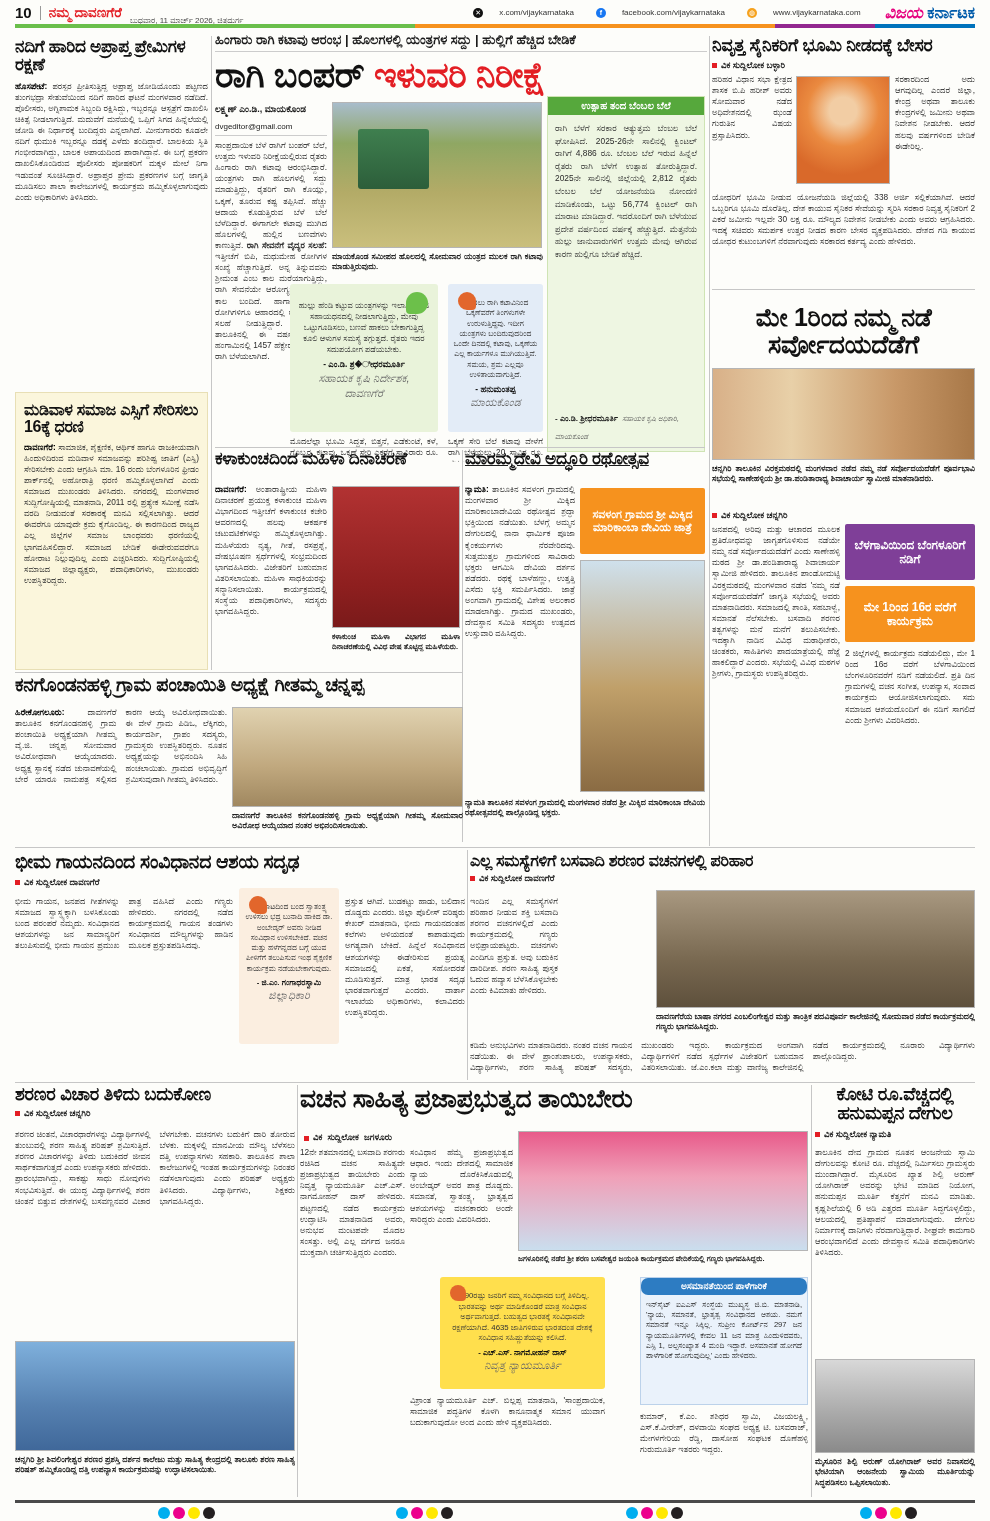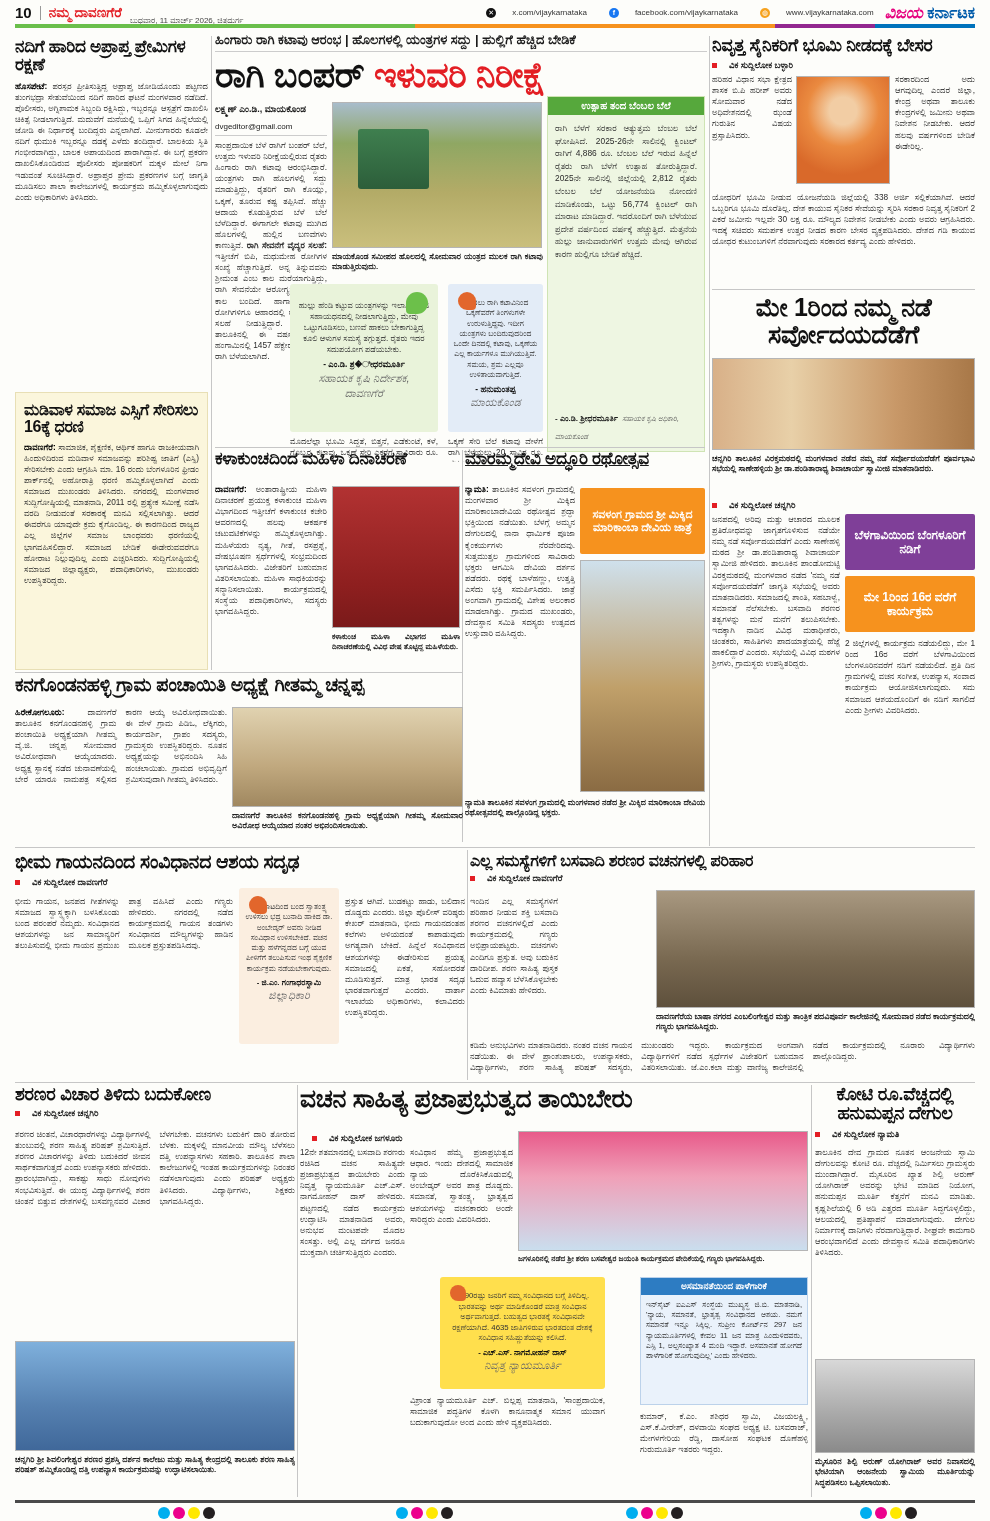--- a/index.html
+++ b/index.html
@@ -4,21 +4,21 @@
 <style>
 *{box-sizing:border-box;margin:0;padding:0;}
 body{background:#888;font-family:"Liberation Sans","DejaVu Sans",sans-serif;}
 #page{position:relative;width:990px;height:1521px;background:#fdfdfa;margin:0 auto;overflow:hidden;color:#1a1a1a;}
 .abs{position:absolute;}
 .hl{font-weight:bold;color:#111;line-height:1.08;letter-spacing:-0.3px;}
 .body{font-size:8.3px;line-height:1.34;color:#2b2b2b;text-align:justify;overflow:hidden;}
 .body b.dl{color:#000;}
 .cols2{column-count:2;column-gap:9px;}
 .cols3{column-count:3;column-gap:9px;}
-.byline{display:flex;align-items:center;gap:12px;font-size:8.6px;font-weight:bold;color:#222;}
+.byline{display:flex;align-items:center;gap:4px;font-size:8.6px;font-weight:bold;color:#222;}
 .byline .sq{width:5px;height:5px;background:#e31e24;flex:0 0 auto;}
 .caption{font-size:8px;font-weight:bold;line-height:1.3;color:#222;text-align:justify;}
 .photo{position:absolute;border:1px solid #b5b5b5;}
 .qbox{position:absolute;border-radius:3px;padding:16px 8px 6px 8px;font-size:8.2px;line-height:1.35;text-align:center;color:#333;}
 .qbox .auth{font-weight:bold;margin-top:4px;font-size:8.4px;color:#111;}
 .qbox .role{font-size:11px;color:#666;font-style:italic;}
 .bubble{position:absolute;width:22px;height:22px;border-radius:50% 50% 50% 4px;}
 .bubble.green{background:#6cc04a;top:8px;right:10px;}
 .bubble.orange{background:#e2662c;top:8px;left:10px;border-radius:50% 50% 4px 50%;}
 .boxhead{color:#fff;font-weight:bold;text-align:center;}
@@ -29,21 +29,21 @@
 #pageno{font-size:15px;font-weight:bold;color:#111;}
 #hdr .bar{width:1px;height:14px;background:#999;}
 #secname{font-size:13.5px;font-weight:bold;color:#e31e24;}
 #dateline{font-size:8px;color:#444;margin-top:17px;}
 #hdr .spacer{flex:1;}
 .soc{display:flex;align-items:center;gap:16px;font-size:8px;color:#333;margin-left:14px;}
 .circ{width:10px;height:10px;border-radius:50%;display:inline-flex;align-items:center;justify-content:center;color:#fff;font-size:7px;font-weight:bold;}
 .circ.x{background:#111;}
 .circ.fb{background:#1877f2;}
 .circ.gl{background:#f6a21e;}
-#mast{font-size:16px;font-weight:bold;margin-left:3px;white-space:nowrap;}
+#mast{font-size:16px;font-weight:bold;margin-left:16px;white-space:nowrap;}
 #mast .p1{color:#e6007e;font-style:italic;}
 #mast .p2{color:#005baa;}
 #colorbar{position:absolute;left:15px;top:24px;width:960px;height:4px;display:flex;}
 #colorbar div{height:100%;}
 
 .ph-field{background:linear-gradient(180deg,#a8bccb 0%,#8fa763 28%,#b3ab67 62%,#cabf7d 100%);}
 .ph-truck{position:absolute;left:12%;top:18%;width:34%;height:42%;background:linear-gradient(180deg,#3f7f4f,#2c5e3a);border-radius:3px;}
 .ph-portrait{background:radial-gradient(circle at 50% 32%,#f2cda4 16%,#ea8a40 42%,#d9692a 75%);}
 .ph-sarv{background:linear-gradient(90deg,#d8b088 0%,#e8d0a8 30%,#c89868 70%,#a87848 100%);}
 .ph-women{background:linear-gradient(180deg,#b23232 0%,#8e1f1f 70%,#7a1a1a 100%);}
@@ -53,21 +53,21 @@
 .ph-tent{background:linear-gradient(180deg,#7fb0dc 0%,#5580b0 60%,#40689a 100%);}
 .ph-banner{background:linear-gradient(180deg,#e85a8a 0%,#f0a0b8 38%,#cadeee 100%);}
 .ph-idol{background:linear-gradient(180deg,#d8d8d8 0%,#a8a8a8 60%,#8a8a8a 100%);}
 
 #footrule{position:absolute;left:15px;top:1500px;width:960px;height:3px;background:#4a4a4a;}
 .dots{position:absolute;top:1507px;display:flex;gap:3px;}
 .dot{width:12px;height:12px;border-radius:50%;}
 .statbox{background:#eef6e2;border:1px solid #cfe4b4;}
 .statbox .bh{background:#56a83c;font-size:10px;padding:3px 0;}
 .bluebox{background:#eaf2fb;border:1px solid #bcd2ea;}
-.bluebox .bh{background:#2d7cc2;font-size:9px;padding:3px 0;}
+.bluebox .bh{background:#2d7cc2;font-size:9px;padding:3px 0;border-radius:7px;}
 .tintyellow{background:#fbf6dc;border:1px solid #e8dfb5;}
 .email{color:#1a1a1a;font-size:8px;text-decoration:none;}
 </style>
 </head>
 <body>
 
 <div id="page">
 
   <div id="hdr">
     <span id="pageno">10</span>
@@ -172,21 +172,21 @@
       <span>ವಿಕ ಸುದ್ದಿಲೋಕ ಬಳ್ಳಾರಿ</span>
     </div>
     <div class="body" style="position:absolute;left:0;top:38px;width:80px;height:112px;">ಹರಿಹರ ವಿಧಾನ ಸಭಾ ಕ್ಷೇತ್ರದ ಶಾಸಕ ಬಿ.ಪಿ ಹರೀಶ್ ಅವರು ಸೋಮವಾರ ನಡೆದ ಅಧಿವೇಶನದಲ್ಲಿ ಝಂಡೆ ಗುರುತಿನ ವಿಷಯ ಪ್ರಸ್ತಾಪಿಸಿದರು.</div>
     <div class="photo ph-portrait" style="left:84px;top:40px;width:94px;height:108px;"></div>
     <div class="body" style="position:absolute;left:183px;top:38px;width:80px;height:112px;">ಸರಕಾರದಿಂದ ಅದು ಆಗವುದಿಲ್ಲ ಎಂದರೆ ಜಿಲ್ಲಾ, ಕೇಂದ್ರ ಅಥವಾ ತಾಲೂಕು ಕೇಂದ್ರಗಳಲ್ಲಿ ಜಮೀನು ಅಥವಾ ನಿವೇಶನ ನೀಡಬೇಕು. ಆದರೆ ಹಲವು ವರ್ಷಗಳಿಂದ ಬೇಡಿಕೆ ಈಡೇರಿಲ್ಲ.</div>
     <div class="body" style="position:absolute;left:0;top:156px;width:263px;height:92px;">ಯೋಧರಿಗೆ ಭೂಮಿ ನೀಡುವ ಯೋಜನೆಯಡಿ ಜಿಲ್ಲೆಯಲ್ಲಿ 338 ಅರ್ಜಿ ಸಲ್ಲಿಕೆಯಾಗಿವೆ. ಆದರೆ ಒಬ್ಬರಿಗೂ ಭೂಮಿ ದೊರೆತಿಲ್ಲ. ದೇಶ ಕಾಯುವ ಸೈನಿಕರ ಸೇವೆಯನ್ನು ಸ್ಮರಿಸಿ ಸರಕಾರ ನಿವೃತ್ತ ಸೈನಿಕರಿಗೆ 2 ಎಕರೆ ಜಮೀನು ಇಲ್ಲವೇ 30 ಲಕ್ಷ ರೂ. ಮೌಲ್ಯದ ನಿವೇಶನ ನೀಡಬೇಕು ಎಂದು ಅವರು ಆಗ್ರಹಿಸಿದರು. ಇದಕ್ಕೆ ಸಚಿವರು ಸಮರ್ಪಕ ಉತ್ತರ ನೀಡದ ಕಾರಣ ಬೇಸರ ವ್ಯಕ್ತಪಡಿಸಿದರು. ದೇಶದ ಗಡಿ ಕಾಯುವ ಯೋಧರ ಕುಟುಂಬಗಳಿಗೆ ನೆರವಾಗುವುದು ಸರಕಾರದ ಕರ್ತವ್ಯ ಎಂದು ಹೇಳಿದರು.</div>
   </div>
 
   <div class="hsep" style="left:712px;top:289px;width:263px;"></div>
 
-  <div class="abs" style="left:712px;top:294px;width:263px;height:550px;">
+  <div class="abs" style="left:712px;top:304px;width:263px;height:550px;">
     <div class="hl" style="font-size:25px;text-align:center;">ಮೇ 1ರಿಂದ ನಮ್ಮ ನಡೆ ಸರ್ವೋದಯದೆಡೆಗೆ</div>
     <div class="photo ph-sarv" style="left:0;top:64px;width:263px;height:92px;"></div>
     <div class="caption" style="position:absolute;left:0;top:160px;width:263px;height:42px;">ಚನ್ನಗಿರಿ ತಾಲೂಕಿನ ವಿರಕ್ತಮಠದಲ್ಲಿ ಮಂಗಳವಾರ ನಡೆದ ನಮ್ಮ ನಡೆ ಸರ್ವೋದಯದೆಡೆಗೆ ಪೂರ್ವಭಾವಿ ಸಭೆಯಲ್ಲಿ ಸಾಣೇಹಳ್ಳಿಯ ಶ್ರೀ ಡಾ.ಪಂಡಿತಾರಾಧ್ಯ ಶಿವಾಚಾರ್ಯ ಸ್ವಾಮೀಜಿ ಮಾತನಾಡಿದರು.</div>
     <div class="byline" style="position:absolute;left:0;top:206px;">
       <span class="sq"></span>
       <span>ವಿಕ ಸುದ್ದಿಲೋಕ ಚನ್ನಗಿರಿ</span>
     </div>
     <div class="body" style="position:absolute;left:0;top:220px;width:128px;height:330px;">ಜನಪದಲ್ಲಿ ಅರಿವು ಮತ್ತು ಆಚಾರದ ಮೂಲಕ ಪ್ರತಿರೋಧವನ್ನು ಜಾಗೃತಗೊಳಿಸುವ ನಡೆಯೇ ನಮ್ಮ ನಡೆ ಸರ್ವೋದಯದೆಡೆಗೆ ಎಂದು ಸಾಣೇಹಳ್ಳಿ ಮಠದ ಶ್ರೀ ಡಾ.ಪಂಡಿತಾರಾಧ್ಯ ಶಿವಾಚಾರ್ಯ ಸ್ವಾಮೀಜಿ ಹೇಳಿದರು. ತಾಲೂಕಿನ ಪಾಂಡೋಮಟ್ಟಿ ವಿರಕ್ತಮಠದಲ್ಲಿ ಮಂಗಳವಾರ ನಡೆದ 'ನಮ್ಮ ನಡೆ ಸರ್ವೋದಯದೆಡೆಗೆ' ಜಾಗೃತಿ ಸಭೆಯಲ್ಲಿ ಅವರು ಮಾತನಾಡಿದರು. ಸಮಾಜದಲ್ಲಿ ಶಾಂತಿ, ಸಹಬಾಳ್ವೆ, ಸಮಾನತೆ ನೆಲೆಸಬೇಕು. ಬಸವಾದಿ ಶರಣರ ತತ್ವಗಳನ್ನು ಮನೆ ಮನೆಗೆ ತಲುಪಿಸಬೇಕು. ಇದಕ್ಕಾಗಿ ನಾಡಿನ ವಿವಿಧ ಮಠಾಧೀಶರು, ಚಿಂತಕರು, ಸಾಹಿತಿಗಳು ಪಾದಯಾತ್ರೆಯಲ್ಲಿ ಹೆಜ್ಜೆ ಹಾಕಲಿದ್ದಾರೆ ಎಂದರು. ಸಭೆಯಲ್ಲಿ ವಿವಿಧ ಮಠಗಳ ಶ್ರೀಗಳು, ಗ್ರಾಮಸ್ಥರು ಉಪಸ್ಥಿತರಿದ್ದರು.</div>
     <div class="boxhead" style="position:absolute;left:133px;top:220px;width:130px;height:56px;background:#7f3f98;font-size:12px;display:flex;align-items:center;justify-content:center;padding:4px;border-radius:2px;">ಬೆಳಗಾವಿಯಿಂದ ಬೆಂಗಳೂರಿಗೆ ನಡಿಗೆ</div>
     <div class="boxhead" style="position:absolute;left:133px;top:282px;width:130px;height:56px;background:#f6921e;font-size:12px;display:flex;align-items:center;justify-content:center;padding:4px;border-radius:2px;">ಮೇ 1ರಿಂದ 16ರ ವರೆಗೆ ಕಾರ್ಯಕ್ರಮ</div>
@@ -272,21 +272,21 @@
     </div>
     <div class="body cols2" style="position:absolute;left:0;top:44px;width:280px;height:208px;">ಶರಣರ ಚಿಂತನೆ, ವಿಚಾರಧಾರೆಗಳನ್ನು ವಿದ್ಯಾರ್ಥಿಗಳಲ್ಲಿ ತುಂಬುವಲ್ಲಿ ಶರಣ ಸಾಹಿತ್ಯ ಪರಿಷತ್ ಶ್ರಮಿಸುತ್ತಿದೆ. ಶರಣರ ವಿಚಾರಗಳನ್ನು ತಿಳಿದು ಬದುಕಿದರೆ ಜೀವನ ಸಾರ್ಥಕವಾಗುತ್ತದೆ ಎಂದು ಉಪನ್ಯಾಸಕರು ಹೇಳಿದರು. ಪ್ರಾರಂಭವಾಗಿದ್ದು, ಸಾಕಷ್ಟು ಸಾಧು ನೋವುಗಳು ಸಂಭವಿಸುತ್ತಿವೆ. ಈ ಯುದ್ಧ ವಿದ್ಯಾರ್ಥಿಗಳಲ್ಲಿ ಶರಣ ಚಿಂತನೆ ಬಿತ್ತುವ ದೇಶಗಳಲ್ಲಿ ಬಸವಣ್ಣನವರ ವಿಚಾರ ಬೆಳಗಬೇಕು. ವಚನಗಳು ಬದುಕಿಗೆ ದಾರಿ ತೋರುವ ಬೆಳಕು. ಮಕ್ಕಳಲ್ಲಿ ಮಾನವೀಯ ಮೌಲ್ಯ ಬೆಳೆಸಲು ದತ್ತಿ ಉಪನ್ಯಾಸಗಳು ಸಹಕಾರಿ. ತಾಲೂಕಿನ ಶಾಲಾ ಕಾಲೇಜುಗಳಲ್ಲಿ ಇಂತಹ ಕಾರ್ಯಕ್ರಮಗಳನ್ನು ನಿರಂತರ ನಡೆಸಲಾಗುವುದು ಎಂದು ಪರಿಷತ್ ಅಧ್ಯಕ್ಷರು ತಿಳಿಸಿದರು. ವಿದ್ಯಾರ್ಥಿಗಳು, ಶಿಕ್ಷಕರು ಭಾಗವಹಿಸಿದ್ದರು.</div>
     <div class="photo ph-tent" style="left:0;top:256px;width:280px;height:110px;"></div>
     <div class="caption" style="position:absolute;left:0;top:370px;width:280px;height:40px;">ಚನ್ನಗಿರಿ ಶ್ರೀ ಶಿವಲಿಂಗೇಶ್ವರ ಶರಣರ ಪ್ರಶಸ್ತಿ ದರ್ಶನ ಕಾಲೇಜು ಮತ್ತು ಸಾಹಿತ್ಯ ಕೇಂದ್ರದಲ್ಲಿ ತಾಲೂಕು ಶರಣ ಸಾಹಿತ್ಯ ಪರಿಷತ್ ಹಮ್ಮಿಕೊಂಡಿದ್ದ ದತ್ತಿ ಉಪನ್ಯಾಸ ಕಾರ್ಯಕ್ರಮವನ್ನು ಉದ್ಘಾಟಿಸಲಾಯಿತು.</div>
   </div>
 
   <div class="vsep" style="left:297px;top:1085px;height:412px;"></div>
 
   <div class="abs" style="left:300px;top:1085px;width:508px;height:412px;">
     <div class="hl" style="font-size:25px;width:400px;">ವಚನ ಸಾಹಿತ್ಯ ಪ್ರಜಾಪ್ರಭುತ್ವದ ತಾಯಿಬೇರು</div>
-    <div class="byline" style="position:absolute;left:12px;top:48px;">
+    <div class="byline" style="position:absolute;left:4px;top:48px;font-family:Liberation Mono, monospace;">
       <span class="sq"></span>
       <span>ವಿಕ ಸುದ್ದಿಲೋಕ ಜಗಳೂರು</span>
     </div>
     <div class="body" style="position:absolute;left:0;top:62px;width:105px;height:348px;">12ನೇ ಶತಮಾನದಲ್ಲಿ ಬಸವಾದಿ ಶರಣರು ರಚಿಸಿದ ವಚನ ಸಾಹಿತ್ಯವೇ ಪ್ರಜಾಪ್ರಭುತ್ವದ ತಾಯಿಬೇರು ಎಂದು ನಿವೃತ್ತ ನ್ಯಾಯಮೂರ್ತಿ ಎಚ್.ಎಸ್. ನಾಗಮೋಹನ್ ದಾಸ್ ಹೇಳಿದರು. ಪಟ್ಟಣದಲ್ಲಿ ನಡೆದ ಕಾರ್ಯಕ್ರಮ ಉದ್ಘಾಟಿಸಿ ಮಾತನಾಡಿದ ಅವರು, ಅನುಭವ ಮಂಟಪವೇ ಮೊದಲ ಸಂಸತ್ತು. ಅಲ್ಲಿ ಎಲ್ಲ ವರ್ಗದ ಜನರೂ ಮುಕ್ತವಾಗಿ ಚರ್ಚಿಸುತ್ತಿದ್ದರು ಎಂದರು.</div>
     <div class="body" style="position:absolute;left:110px;top:62px;width:103px;height:122px;">ಸಂವಿಧಾನ ಹೆಮ್ಮೆ ಪ್ರಜಾಪ್ರಭುತ್ವದ ಆಧಾರ. ಇಂದು ದೇಶದಲ್ಲಿ ಸಾಮಾಜಿಕ ನ್ಯಾಯ ದೊರೆಕಿಸಿಕೊಡುವಲ್ಲಿ ಅಂಬೇಡ್ಕರ್ ಅವರ ಪಾತ್ರ ದೊಡ್ಡದು. ಸಮಾನತೆ, ಸ್ವಾತಂತ್ರ್ಯ, ಭ್ರಾತೃತ್ವದ ಆಶಯಗಳನ್ನು ವಚನಕಾರರು ಅಂದೇ ಸಾರಿದ್ದರು ಎಂದು ವಿವರಿಸಿದರು.</div>
     <div class="photo ph-banner" style="left:218px;top:46px;width:290px;height:120px;"></div>
     <div class="caption" style="position:absolute;left:218px;top:169px;width:290px;height:18px;font-size:7.4px;">ಜಗಳೂರಿನಲ್ಲಿ ನಡೆದ ಶ್ರೀ ಶರಣ ಬಸವೇಶ್ವರ ಜಯಂತಿ ಕಾರ್ಯಕ್ರಮದ ವೇದಿಕೆಯಲ್ಲಿ ಗಣ್ಯರು ಭಾಗವಹಿಸಿದ್ದರು.</div>
     <div class="qbox" style="left:140px;top:192px;width:165px;height:112px;background:#ffdf4d;font-size:7.8px;padding:14px 7px 4px 7px;">
       <span class="bubble orange" style="width:16px;height:16px;"></span>
       <div>ಶೇ.90ರಷ್ಟು ಜನರಿಗೆ ನಮ್ಮ ಸಂವಿಧಾನದ ಬಗ್ಗೆ ತಿಳಿದಿಲ್ಲ. ಭಾರತವನ್ನು ಅರ್ಥ ಮಾಡಿಕೊಂಡರೆ ಮಾತ್ರ ಸಂವಿಧಾನ ಅರ್ಥವಾಗುತ್ತದೆ. ಬಹುತ್ವದ ಭಾರತಕ್ಕೆ ಸಂವಿಧಾನವೇ ರಕ್ಷಣೆಯಾಗಿದೆ. 4635 ಜಾತಿಗಳಿರುವ ಭಾರತದಂತ ದೇಶಕ್ಕೆ ಸಂವಿಧಾನ ಸಹಿಷ್ಣುತೆಯನ್ನು ಕಲಿಸಿದೆ.</div>

